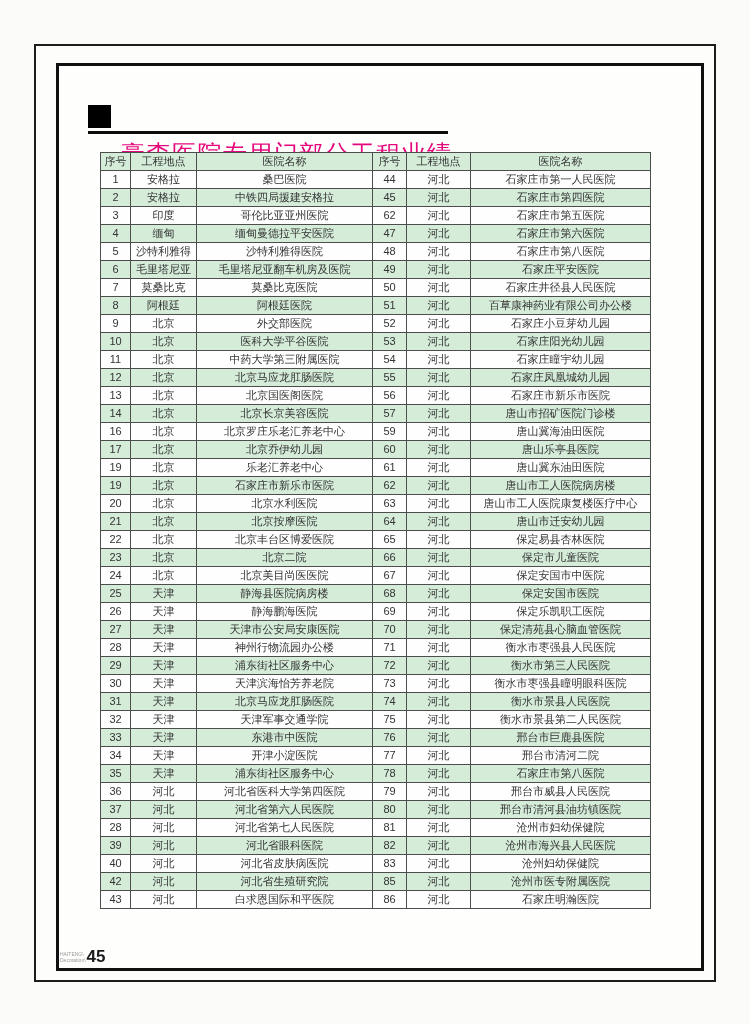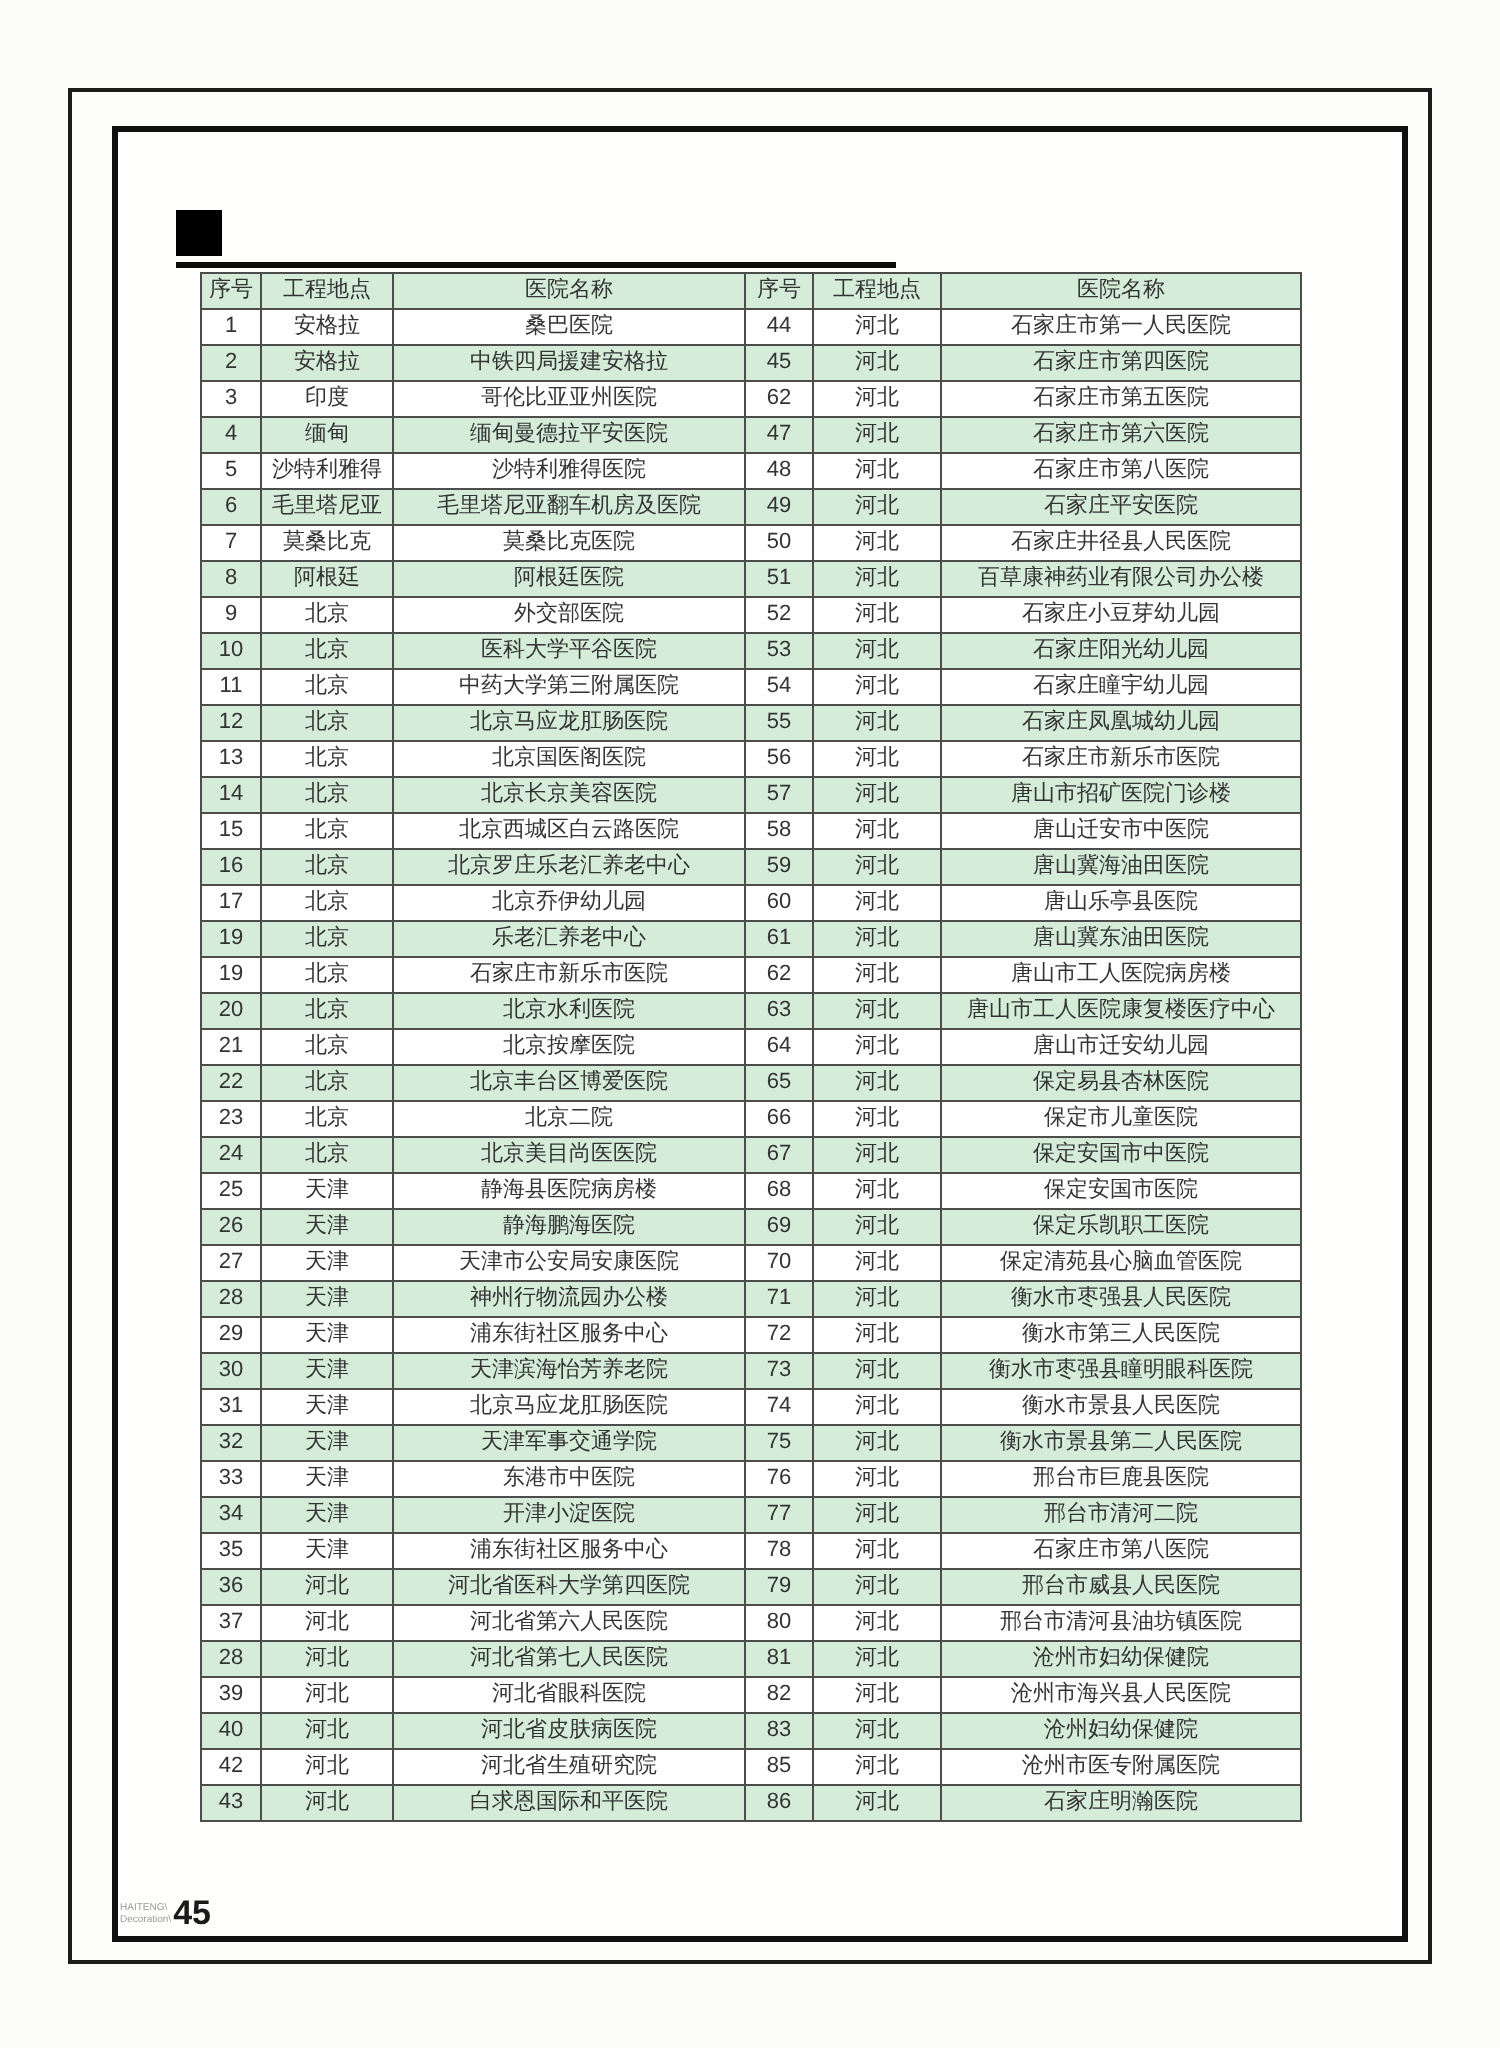--- a/index.html
+++ b/index.html
@@ -34,21 +34,21 @@
     position:absolute;left:33px;top:0;
     color:var(--accent);
     font-size:24px;font-weight:normal;letter-spacing:1.5px;
     white-space:nowrap;line-height:32px;margin-top:40px;
   }
   .title-underline{
     position:absolute;left:0;top:33px;width:360px;height:0;
     border-bottom:3px solid #0d0d0d;
   }
   table.projects{
-    position:absolute;left:100px;top:136px;width:550px;
+    position:absolute;left:100px;top:152px;width:550px;
     border-collapse:collapse;table-layout:fixed;
     background:#eab308;
     border-radius:13px;
   }
   table.projects th,table.projects td{
     border:1px solid var(--border-dark);
     font-size:11px;color:var(--ink);
     height:17px;line-height:17px;
     padding:0 1px;text-align:center;
     overflow:hidden;white-space:nowrap;
@@ -208,28 +208,20 @@
         </tr>
         <tr>
           <td>14</td>
           <td>北京</td>
           <td>北京长京美容医院</td>
           <td>57</td>
           <td>河北</td>
           <td>唐山市招矿医院门诊楼</td>
         </tr>
         <tr>
-          <td>15</td>
-          <td>北京</td>
-          <td>北京西城区白云路医院</td>
-          <td>58</td>
-          <td>河北</td>
-          <td>唐山迁安市中医院</td>
-        </tr>
-        <tr>
           <td>16</td>
           <td>北京</td>
           <td>北京罗庄乐老汇养老中心</td>
           <td>59</td>
           <td>河北</td>
           <td>唐山冀海油田医院</td>
         </tr>
         <tr>
           <td>17</td>
           <td>北京</td>

